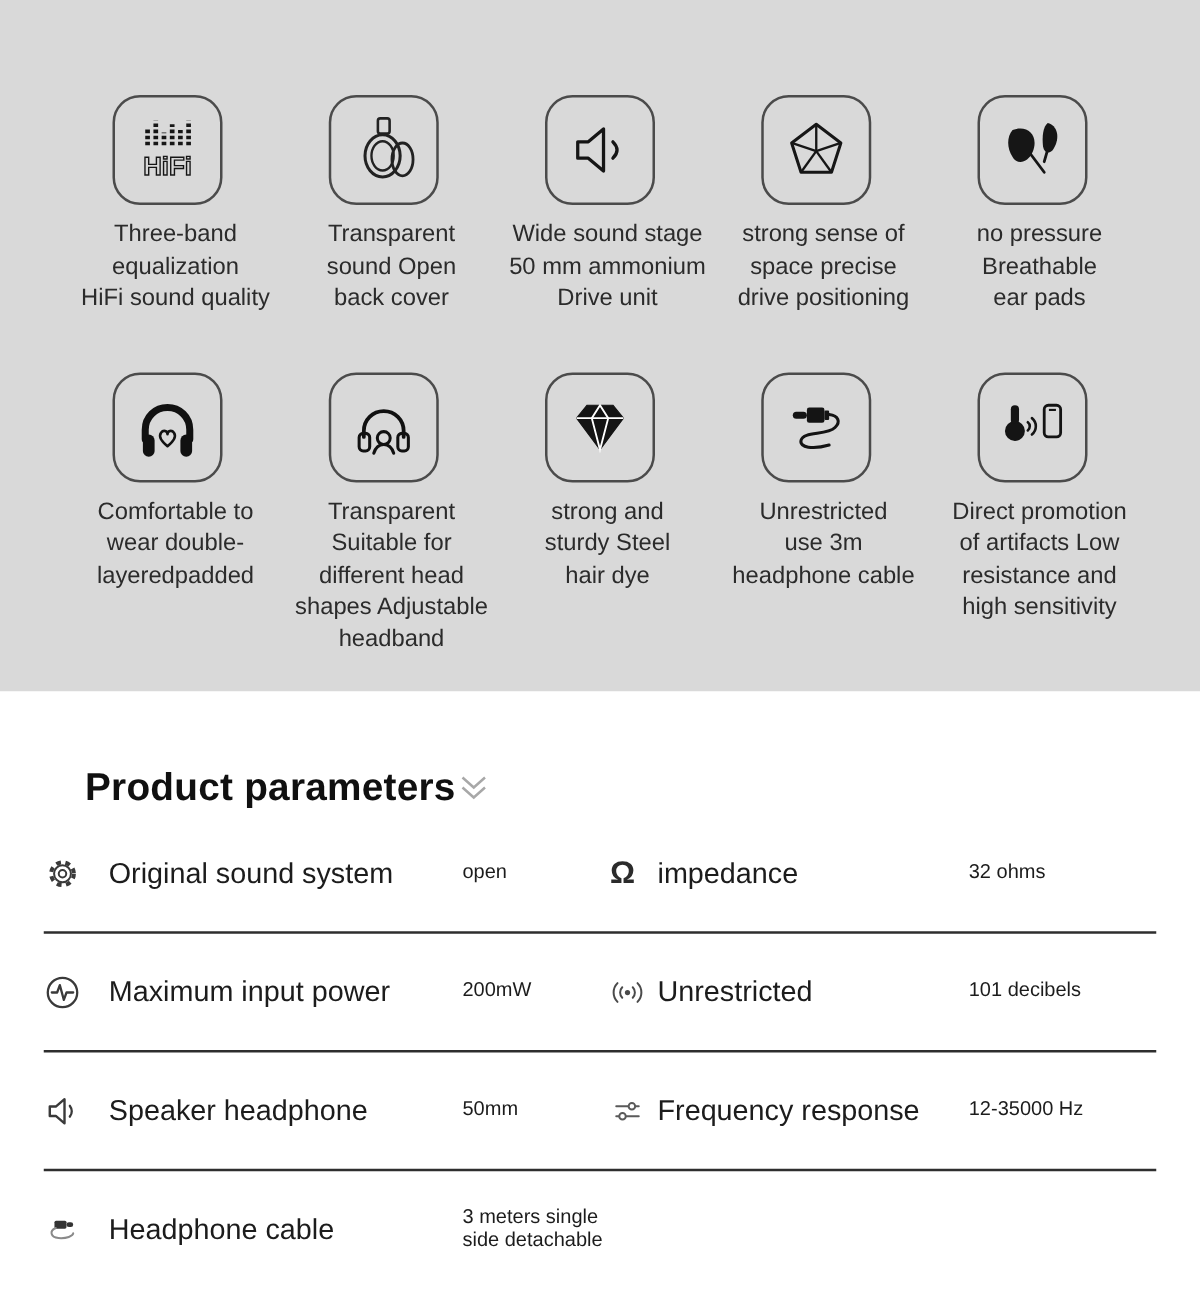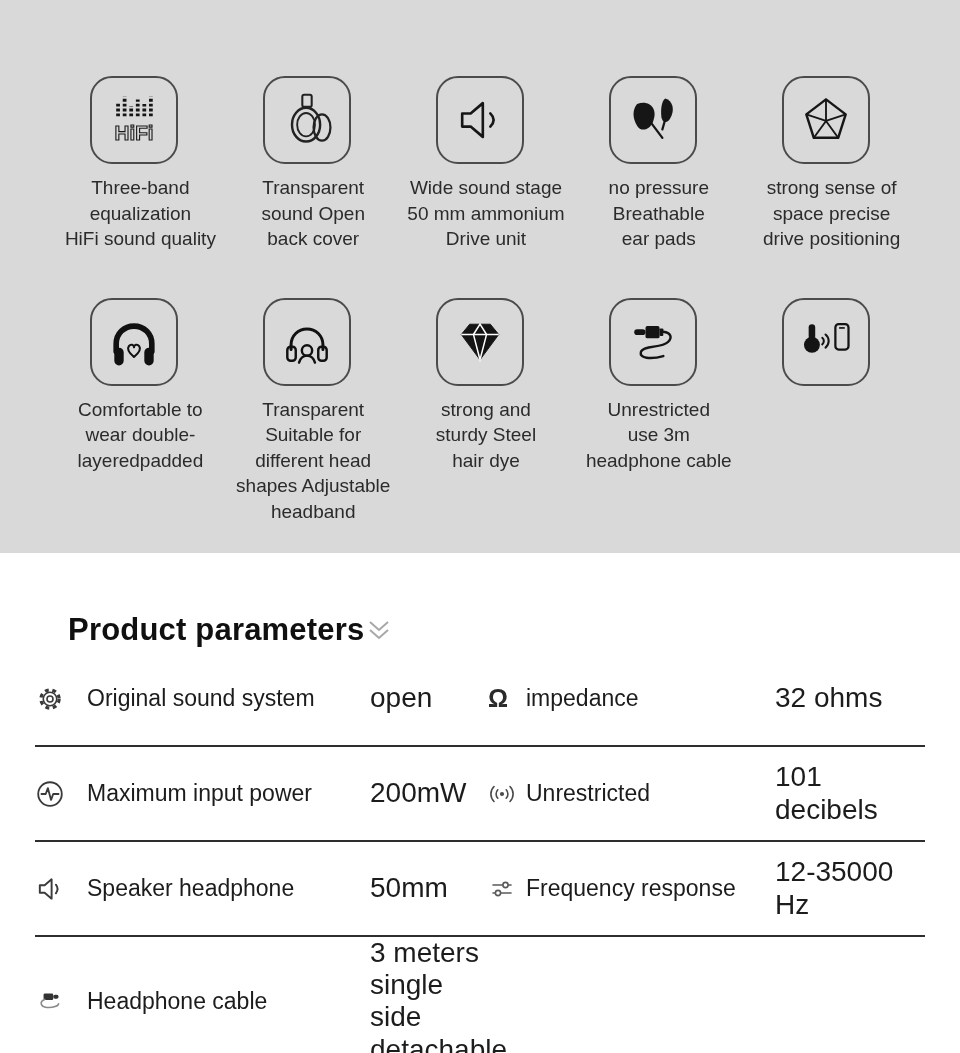--- a/index.html
+++ b/index.html
@@ -35,21 +35,21 @@
   .chevrons{display:flex;align-items:center;padding-bottom:4px;cursor:pointer;}
   .param-row{
     display:grid;
     grid-template-columns:52px 283px 118px 38px 249px 1fr;
     align-items:center;min-height:93px;
     border-bottom:2px solid #2e2e2e;
   }
   .param-row.last{border-bottom:none;}
   .p-icon{display:flex;align-items:center;}
   .p-label{font-size:23px;color:#1c1c1c;}
-  .p-value{font-size:28px;color:#1c1c1c;white-space:pre-line;line-height:1.15;}
+  .p-value{font-size:16px;color:#1c1c1c;white-space:pre-line;line-height:1.15;}
   .omega{font-size:25px;font-weight:600;color:#2b2b2b;line-height:1;}
   svg{display:block;}
 </style>
 </head>
 <body>
 
 <div class="features-section">
 
   <div class="feature-row">
 
@@ -93,38 +93,20 @@
         <svg width="60" height="60" viewBox="0 0 64 64">
           <g fill="none" stroke="#161616" stroke-width="2.8" stroke-linejoin="round" stroke-linecap="round">
             <path d="M13 25 h9 l13 -11 v36 l-13 -11 h-9 z"></path>
             <path d="M43 25 q7 7 0 14"></path>
           </g>
         </svg>
       </div>
       <div class="caption">Wide sound stage
 50 mm ammonium
 Drive unit</div>
-    </div>
-
-    <div class="feature">
-      <div class="tile">
-        <svg width="60" height="60" viewBox="0 0 64 64">
-          <g fill="#161616">
-            <path d="M15 15 C28 10 38 20 32 34 C28 43 19 45 15 38 C10 30 10 21 15 15 Z"></path>
-            <path d="M45 9 C53 11 56 21 50 31 C47 36 42 35 41 29 C40 21 41 12 45 9 Z"></path>
-          </g>
-          <g stroke="#161616" stroke-width="2.4" stroke-linecap="round">
-            <line x1="30" y1="35" x2="42" y2="51"></line>
-            <line x1="46" y1="28" x2="42" y2="42"></line>
-          </g>
-        </svg>
-      </div>
-      <div class="caption">no pressure
-Breathable
-ear pads</div>
     </div>
 
     <div class="feature">
       <div class="tile">
         <svg width="60" height="60" viewBox="0 0 64 64">
           <g fill="none" stroke="#161616" stroke-linejoin="round">
             <polygon points="32,10 53,26 45,51 19,51 11,26" stroke-width="2.6"></polygon>
             <g stroke-width="2">
               <line x1="32" y1="33" x2="32" y2="10"></line>
               <line x1="32" y1="33" x2="53" y2="26"></line>
@@ -132,20 +114,38 @@
               <line x1="32" y1="33" x2="19" y2="51"></line>
               <line x1="32" y1="33" x2="11" y2="26"></line>
             </g>
           </g>
         </svg>
       </div>
       <div class="caption">strong sense of
 space precise
 drive positioning</div>
     </div>
+
+    <div class="feature">
+      <div class="tile">
+        <svg width="60" height="60" viewBox="0 0 64 64">
+          <g fill="#161616">
+            <path d="M15 15 C28 10 38 20 32 34 C28 43 19 45 15 38 C10 30 10 21 15 15 Z"></path>
+            <path d="M45 9 C53 11 56 21 50 31 C47 36 42 35 41 29 C40 21 41 12 45 9 Z"></path>
+          </g>
+          <g stroke="#161616" stroke-width="2.4" stroke-linecap="round">
+            <line x1="30" y1="35" x2="42" y2="51"></line>
+            <line x1="46" y1="28" x2="42" y2="42"></line>
+          </g>
+        </svg>
+      </div>
+      <div class="caption">no pressure
+Breathable
+ear pads</div>
+    </div>
   </div>
 
   <div class="feature-row">
 
     <div class="feature">
       <div class="tile">
         <svg width="60" height="60" viewBox="0 0 64 64">
           <path d="M13 42 v-8 c0 -11 8.5 -19 19 -19 c10.5 0 19 8 19 19 v8" fill="none" stroke="#111" stroke-width="6" stroke-linecap="round"></path>
           <rect x="11" y="38" width="10" height="19" rx="5" fill="#111"></rect>
           <rect x="43" y="38" width="10" height="19" rx="5" fill="#111"></rect>
@@ -215,20 +215,24 @@
             <rect x="13.5" y="13" width="7" height="16" rx="3.5"></rect>
           </g>
           <g stroke="#141414" fill="none" stroke-width="2.2" stroke-linecap="round">
             <path d="M28 27.5 a4.5 4.5 0 0 1 0 7"></path>
             <path d="M31.5 24 a9 9 0 0 1 0 14"></path>
           </g>
           <rect x="42" y="13" width="14" height="27" rx="3.5" fill="none" stroke="#141414" stroke-width="2.4"></rect>
           <line x1="46" y1="17" x2="52" y2="17" stroke="#141414" stroke-width="1.8"></line>
         </svg>
       </div>
+      <div class="caption">Direct promotion
+of artifacts Low
+resistance and
+high sensitivity</div>
     </div>
   </div>
 </div>
 
 <div class="params-section">
 
   <div class="params-header">
     <div class="params-title">Product parameters</div>
     <div class="chevrons">
       <svg width="28" height="26" viewBox="0 0 28 26">

